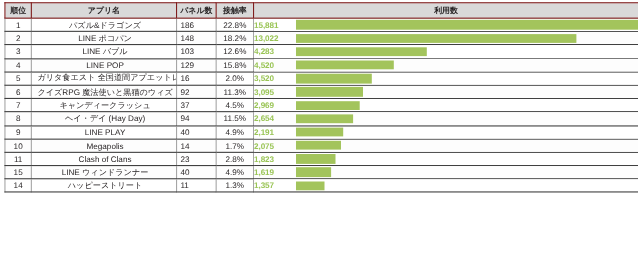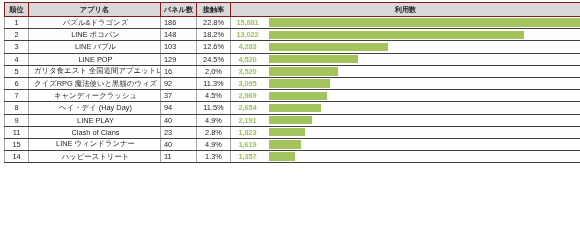--- a/index.html
+++ b/index.html
@@ -79,21 +79,21 @@
   }
   .usage-inner {
     display: flex;
     align-items: center;
     height: 11.2px;
     width: 100%;
   }
   .usage-value {
     width: 38px;
     min-width: 38px;
-    text-align: center;
+    text-align: left;
     padding-right: 5px;
     box-sizing: border-box;
     color: #9ac556;
     font-size: 7.4px;
     font-weight: bold;
     letter-spacing: -0.1px;
   }
   .bar-track {
     flex: 1 1 auto;
     height: 11.2px;
@@ -169,21 +169,21 @@
               <div class="bar-track">
                 <div class="bar-fill" style="width: 38.3%; background: rgb(163, 196, 92);"></div>
               </div>
             </div>
           </td>
         </tr>
         <tr>
           <td class="rank">4</td>
           <td class="app">LINE POP</td>
           <td class="panel">129</td>
-          <td class="rate">24.5%</td>
+          <td class="rate">15.8%</td>
           <td class="usage">
             <div class="usage-inner">
               <span class="usage-value">4,520</span>
               <div class="bar-track">
                 <div class="bar-fill" style="width: 28.5%; background: rgb(163, 196, 92);"></div>
               </div>
             </div>
           </td>
         </tr>
         <tr>
@@ -250,20 +250,34 @@
           <td class="usage">
             <div class="usage-inner">
               <span class="usage-value">2,191</span>
               <div class="bar-track">
                 <div class="bar-fill" style="width: 13.8%; background: rgb(163, 196, 92);"></div>
               </div>
             </div>
           </td>
         </tr>
         <tr>
+          <td class="rank">10</td>
+          <td class="app">Megapolis</td>
+          <td class="panel">14</td>
+          <td class="rate">1.7%</td>
+          <td class="usage">
+            <div class="usage-inner">
+              <span class="usage-value">2,075</span>
+              <div class="bar-track">
+                <div class="bar-fill" style="width: 13.1%; background: rgb(163, 196, 92);"></div>
+              </div>
+            </div>
+          </td>
+        </tr>
+        <tr>
           <td class="rank">11</td>
           <td class="app">Clash of Clans</td>
           <td class="panel">23</td>
           <td class="rate">2.8%</td>
           <td class="usage">
             <div class="usage-inner">
               <span class="usage-value">1,823</span>
               <div class="bar-track">
                 <div class="bar-fill" style="width: 11.5%; background: rgb(163, 196, 92);"></div>
               </div>

